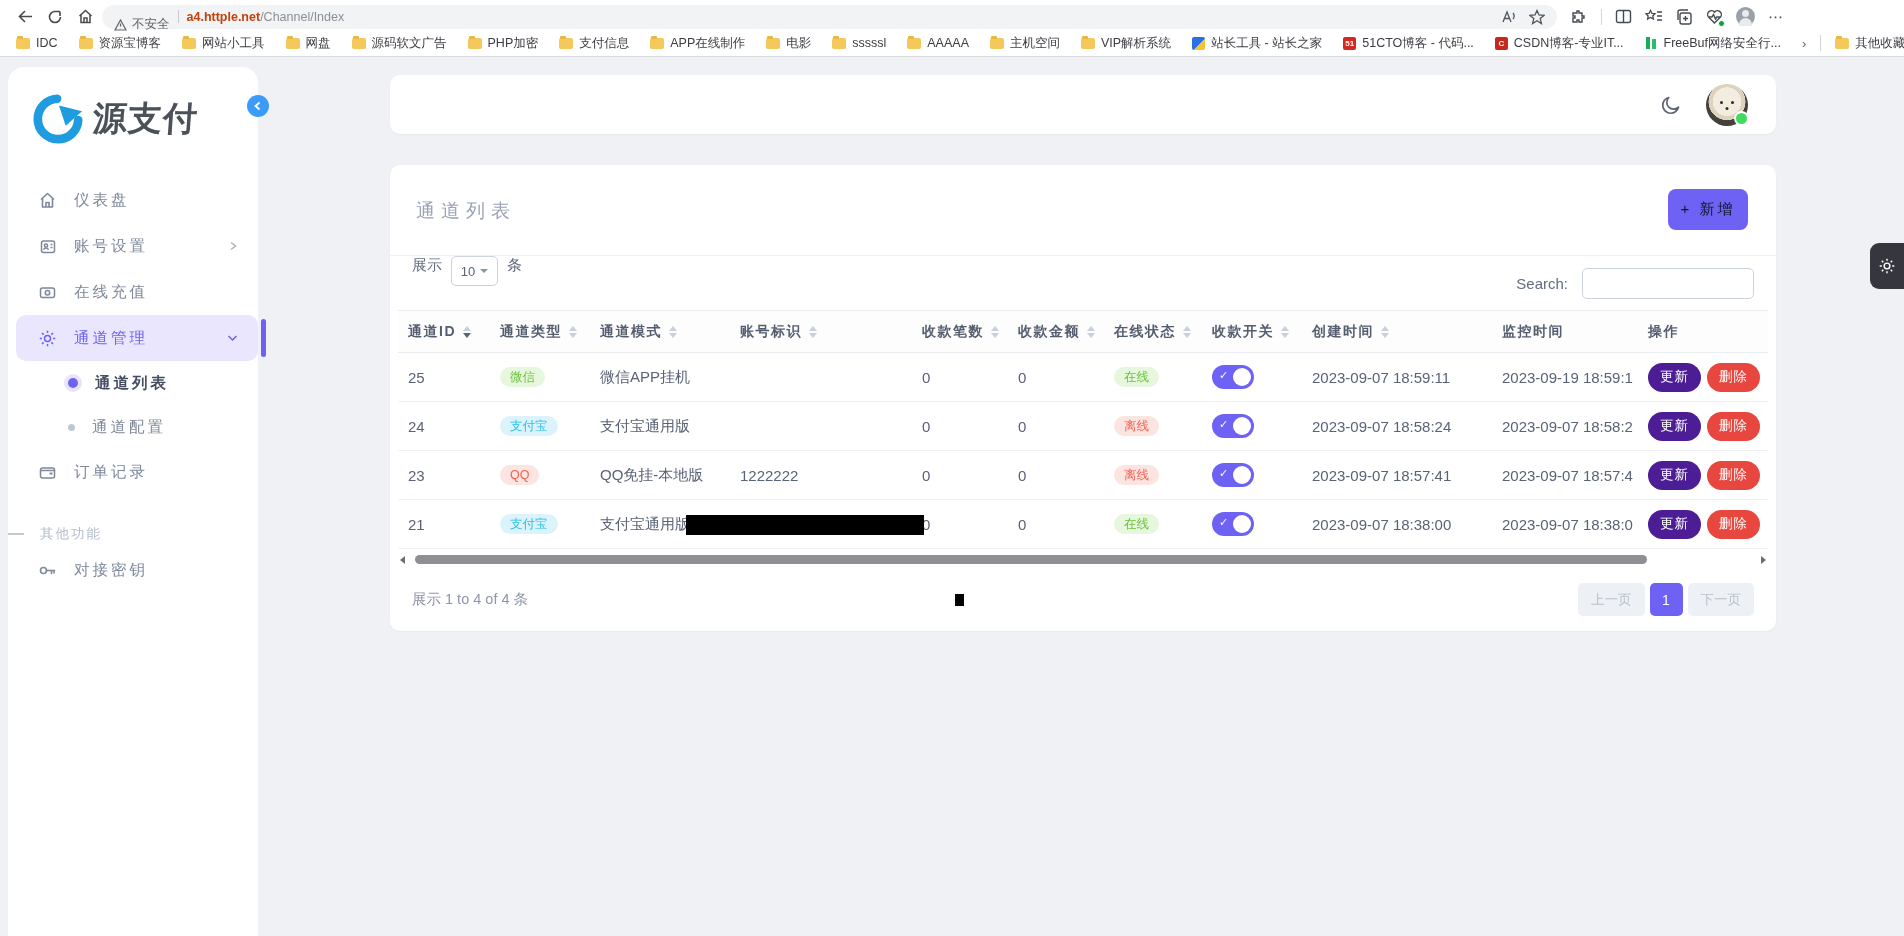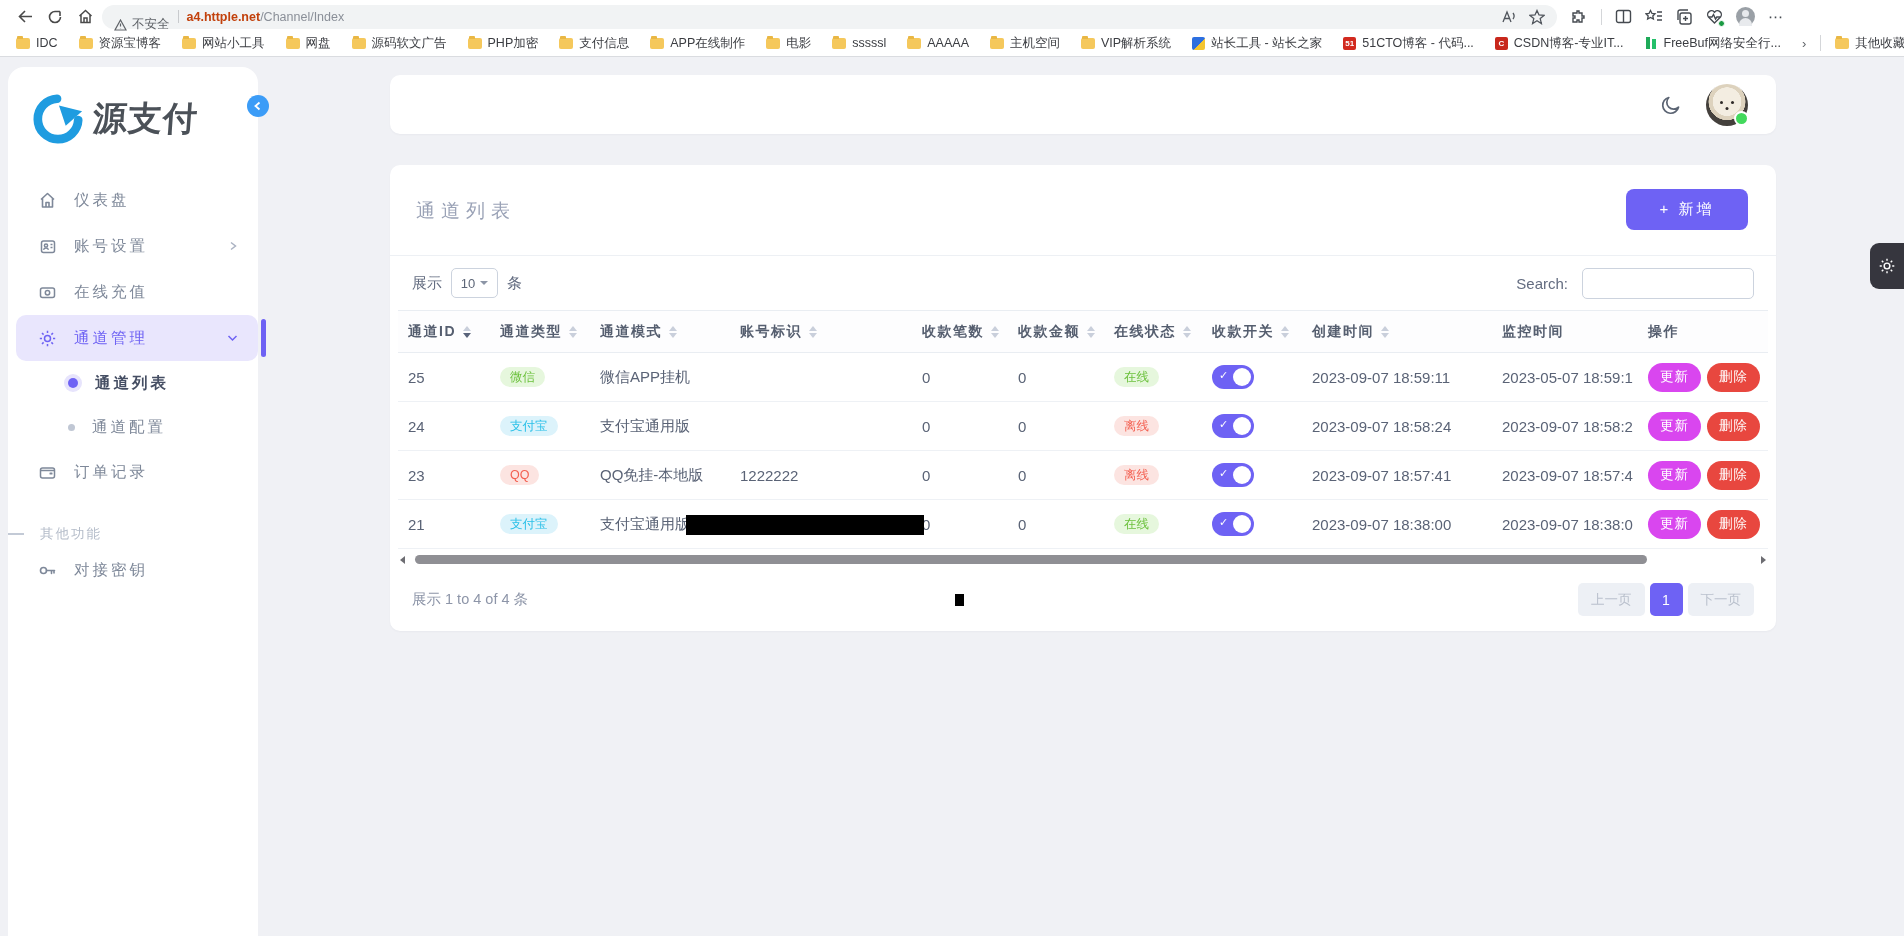--- a/index.html
+++ b/index.html
@@ -63,23 +63,23 @@
   .topbar { position:absolute; left:390px; top:18px; width:1386px; height:59px; background:#fff; border-radius:10px; display:flex; align-items:center; justify-content:flex-end; gap:24px; padding-right:28px; box-shadow:0 1px 2px rgba(40,50,80,.04); }
   .moon { color:#5b6473; display:flex; cursor:pointer; }
   .avatar { width:42px; height:42px; border-radius:50%; position:relative; cursor:pointer;
     background: radial-gradient(circle at 50% 42%, #f3ede1 0 44%, #ddd2bd 45% 57%, #44403c 58%); }
   .avatar::before { content:""; position:absolute; left:14px; top:17px; width:3px; height:3px; border-radius:50%; background:#2e2a28; box-shadow:11px 0 0 #2e2a28, 5.5px 6px 0 #2e2a28; }
   .avatar::after { content:""; position:absolute; right:-1px; bottom:0; width:11px; height:11px; border-radius:50%; background:#42d95c; border:2px solid #fff; }
 
   .card { position:absolute; left:390px; top:108px; width:1386px; height:466px; background:#fff; border-radius:10px; box-shadow:0 1px 2px rgba(40,50,80,.04); }
   .card-head { position:relative; height:91px; border-bottom:1px solid #edf0f4; }
   .card-title { position:absolute; left:26px; top:33px; font-size:19px; color:#9aa2b6; letter-spacing:6px; }
-  .add-btn { position:absolute; right:28px; top:24px; width:122px; height:41px; background:#6e62f4; color:#ffffff; border:none; border-radius:8px; font-size:15px; letter-spacing:3px; cursor:pointer; font-family:inherit; }
-
-  .controls { height:54px; display:flex; align-items:center; padding:0 22px; color:#636c80; font-size:15px; }
+  .add-btn { position:absolute; right:28px; top:24px; width:80px; height:41px; background:#6e62f4; color:#0f172a; border:none; border-radius:8px; font-size:15px; letter-spacing:3px; cursor:pointer; font-family:inherit; }
+
+  .controls { height:54px; display:flex; padding:0 22px; color:#636c80; font-size:15px; }
   .show-select { margin:0 9px; width:47px; height:30px; border:1px solid #ccd3de; border-radius:5px; display:flex; align-items:center; justify-content:center; gap:5px; font-size:13px; color:#5d6678; cursor:pointer; background:#fff; }
   .show-select .caret { width:0; height:0; border-left:4px solid transparent; border-right:4px solid transparent; border-top:4px solid #8c95a6; }
   .search { margin-left:auto; display:flex; align-items:center; gap:14px; }
   .search input { width:172px; height:31px; border:1px solid #ccd3de; border-radius:5px; outline:none; font-family:inherit; padding:0 8px; }
 
   .table { margin:0 8px; }
   .trh { display:flex; height:43px; align-items:center; border-top:1px solid #e9edf2; border-bottom:1px solid #e9edf2; background:#fdfdfe; font-weight:bold; font-size:14px; color:#555e6f; letter-spacing:1.5px; }
   .tr { display:flex; height:49px; align-items:center; border-bottom:1px solid #eef1f5; font-size:15px; color:#5a6376; position:relative; }
   .cell { display:flex; align-items:center; padding-left:10px; overflow:hidden; white-space:nowrap; flex:0 0 auto; }
   .c0{width:92px}.c1{width:100px}.c2{width:140px}.c3{width:182px}.c4{width:96px}.c5{width:96px}
@@ -93,21 +93,21 @@
   .badge { padding:4px 10px; border-radius:11px; font-size:12.5px; line-height:1; }
   .badge.green { background:#e6f7dd; color:#6cc13d; }
   .badge.cyan  { background:#dcf3fb; color:#2ac0e8; }
   .badge.red   { background:#fce4e1; color:#f35f50; }
 
   .toggle { width:42px; height:24px; border-radius:12px; background:#6e62f4; position:relative; cursor:pointer; }
   .toggle::before { content:"✓"; position:absolute; left:7px; top:5px; color:#fff; font-size:11px; line-height:1; }
   .toggle::after { content:""; position:absolute; right:3px; top:3px; width:18px; height:18px; border-radius:50%; background:#fff; }
 
   .act-btn { height:29px; padding:0 12px; border-radius:15px; border:none; color:#fff; font-size:13.5px; cursor:pointer; font-family:inherit; letter-spacing:1px; }
-  .act-btn.upd { background:#d946ef; margin-right:6px; }
+  .act-btn.upd { background:#4c1d95; margin-right:6px; }
   .act-btn.del { background:#e8473f; }
 
   .redact-bar { position:absolute; left:288px; top:15px; width:238px; height:20px; background:#000; z-index:2; }
 
   .hscroll { position:relative; margin:5px 8px 0 8px; height:12px; }
   .hs-thumb { position:absolute; left:17px; top:1px; width:1232px; height:9px; background:#8f8f94; border-radius:5px; cursor:pointer; }
   .hs-arrow { position:absolute; top:2px; width:0; height:0; border-top:4px solid transparent; border-bottom:4px solid transparent; }
   .hs-left  { left:2px;  border-right:5px solid #6d6d72; }
   .hs-right { right:2px; border-left:5px solid #6d6d72; }
 
@@ -479,21 +479,21 @@
             <div class="cell c3"></div>
             <div class="cell c4">0</div>
             <div class="cell c5">0</div>
             <div class="cell c6">
               <span class="badge green">在线</span>
             </div>
             <div class="cell c7">
               <span class="toggle"></span>
             </div>
             <div class="cell c8">2023-09-07 18:59:11</div>
-            <div class="cell c9">2023-05-07 18:59:1</div>
+            <div class="cell c9">2023-09-19 18:59:1</div>
             <div class="cell c10">
               <button class="act-btn upd">更新</button>
               <button class="act-btn del">删除</button>
             </div>
           </div>
           <div class="tr">
             <div class="cell c0">24</div>
             <div class="cell c1">
               <span class="badge cyan">支付宝</span>
             </div>

